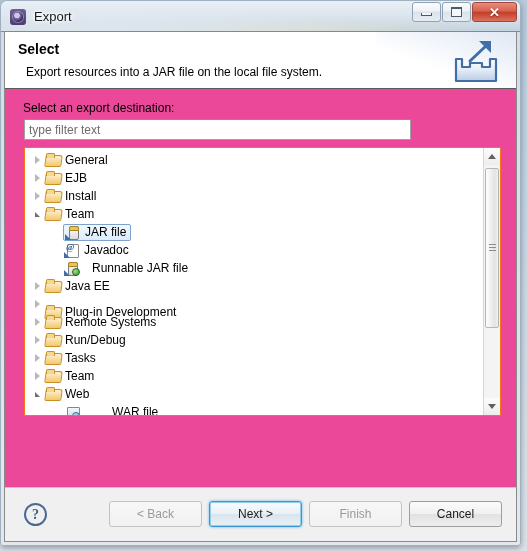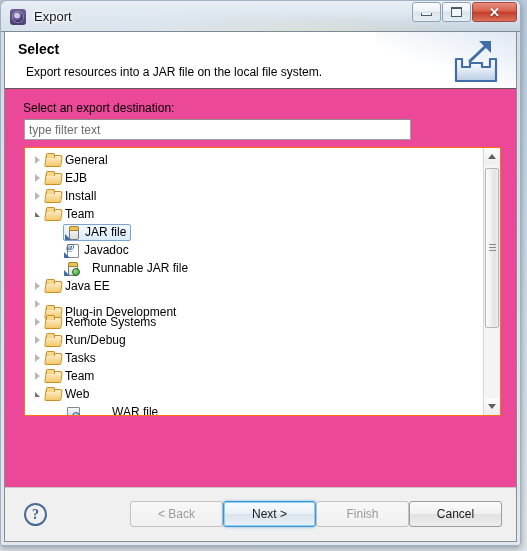--- a/index.html
+++ b/index.html
@@ -285,21 +285,21 @@
     position: absolute; left: 19px; top: 15px;
     width: 23px; height: 23px; border-radius: 50%;
     border: 2px solid #4a6a96;
     color: #3c5f8c; font-size: 14px; font-weight: bold;
     display: flex; align-items: center; justify-content: center;
     background: #f0f0f0;
     font-family: "Liberation Serif", serif;
   }
   #btnrow {
     position: absolute; right: 14px; top: 13px;
-    display: flex;  text-align: right;
+    display: flex; gap: 7px; text-align: right;
   }
   .btn {
     width: 93px; height: 26px;
     font-family: "Liberation Sans", sans-serif;
     font-size: 12px; color: #1b1b1b;
     border: 1px solid #9d9d9d; border-radius: 3px;
     background: linear-gradient(180deg,#fbfbfb 0%, #f1f1f1 48%, #e2e2e2 52%, #eeeeee 100%);
     display: flex; align-items: center; justify-content: center;
   }
   .btn.disabled { color: #9a9a9a; border-color: #c2c2c2;

